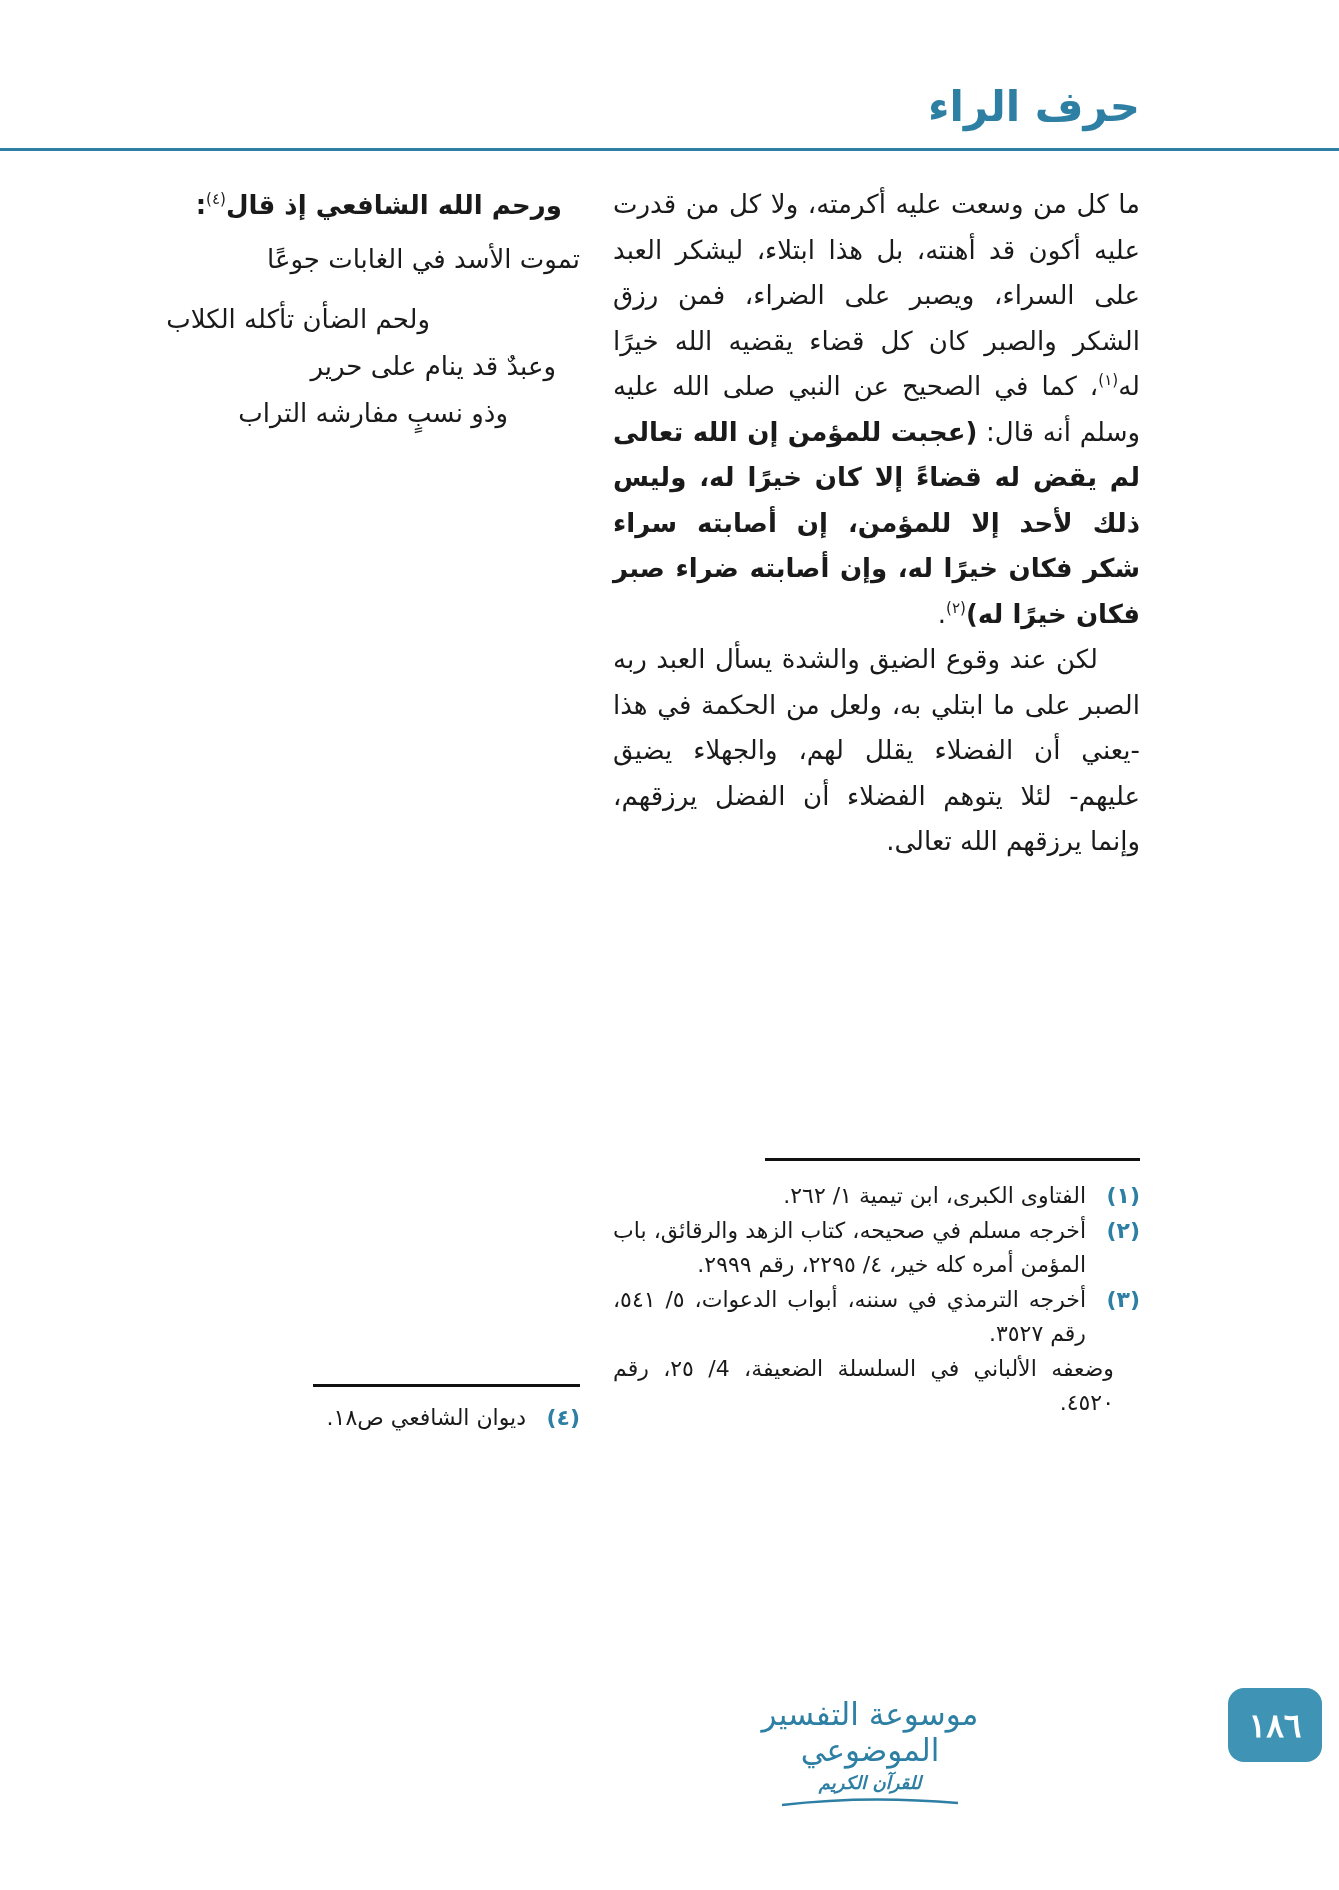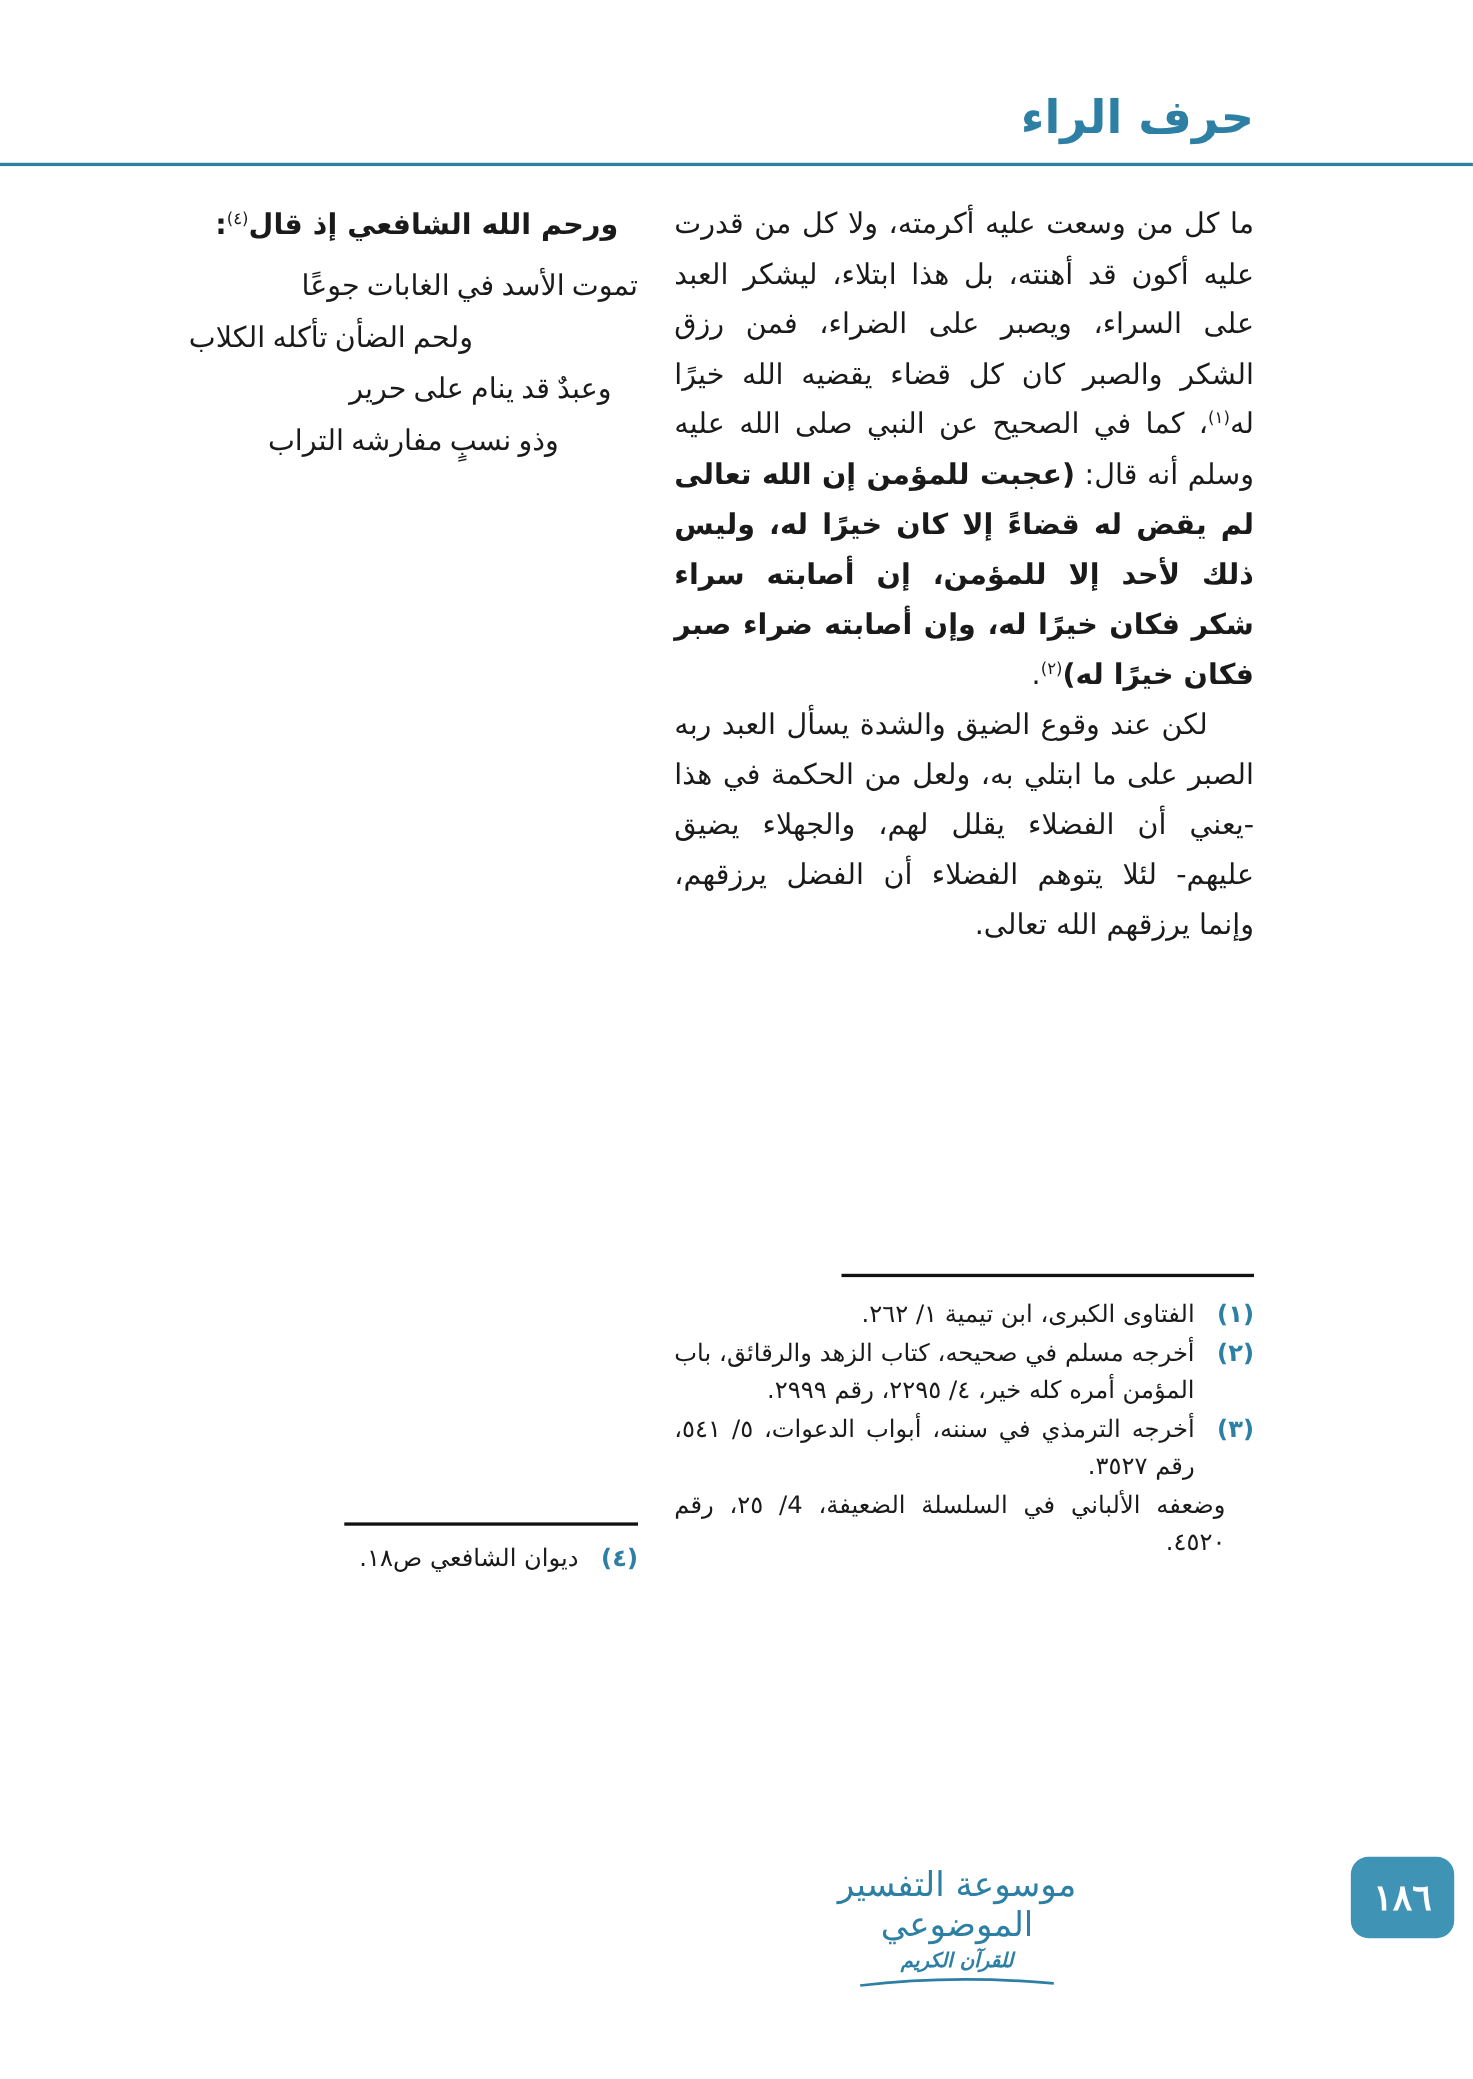--- a/index.html
+++ b/index.html
@@ -46,21 +46,21 @@
 
   
   .poetry-column {
     position:absolute; top:182px; right:759px; width:415px;
   }
   .poetry-intro {
     font-size:26px; line-height:46px;
     text-align:right; padding-right:18px;
   }
   .poetry-verses { margin-top:8px; font-size:26px; line-height:47px; }
-  .verse { white-space:nowrap;font-family:Liberation Serif, serif; }
+  .verse { white-space:nowrap; }
 
   
   .footnotes-main {
     position:absolute; top:1158px; right:199px; width:527px;
   }
   .footnotes-poetry {
     position:absolute; top:1384px; right:759px; width:415px;
   }
   .fn-rule {
     width:375px; height:3px;
@@ -115,21 +115,21 @@
 
   <section class="main-column">
       <p><span>ما كل من وسعت عليه أكرمته، ولا كل من قدرت عليه أكون قد أهنته، بل هذا ابتلاء، ليشكر العبد على السراء، ويصبر على الضراء، فمن رزق الشكر والصبر كان كل قضاء يقضيه الله خيرًا له</span><span class="fn-ref">(١)</span><span>، كما في الصحيح عن النبي صلى الله عليه وسلم أنه قال: </span><span class="bold">(عجبت للمؤمن إن الله تعالى لم يقض له قضاءً إلا كان خيرًا له، وليس ذلك لأحد إلا للمؤمن، إن أصابته سراء شكر فكان خيرًا له، وإن أصابته ضراء صبر فكان خيرًا له)</span><span class="fn-ref">(٢)</span><span>.</span></p>
       <p><span>لكن عند وقوع الضيق والشدة يسأل العبد ربه الصبر على ما ابتلي به، ولعل من الحكمة في هذا -يعني أن الفضلاء يقلل لهم، والجهلاء يضيق عليهم- لئلا يتوهم الفضلاء أن الفضل يرزقهم، وإنما يرزقهم الله تعالى.</span></p>
     </section>
 
   <section class="poetry-column">
     <p class="poetry-intro"><span class="bold">ورحم الله الشافعي إذ قال</span><span class="fn-ref">(٤)</span><span class="bold">:</span></p>
     <div class="poetry-verses">
         <div class="verse" style="margin-right: 0px;">تموت الأسد في الغابات جوعًا</div>
-        <div class="verse" style="margin-right: 150px;">ولحم الضأن تأكله الكلاب</div>
+        <div class="verse" style="margin-right: 150px; margin-top: 13px;">ولحم الضأن تأكله الكلاب</div>
         <div class="verse" style="margin-right: 24px;">وعبدٌ قد ينام على حرير</div>
         <div class="verse" style="margin-right: 72px;">وذو نسبٍ مفارشه التراب</div>
       </div>
   </section>
 
   <section class="footnotes-main">
     <div class="fn-rule"></div>
     <div class="fn-list">
         <div class="fn-row">
           <span class="fn-num">(١)</span>

